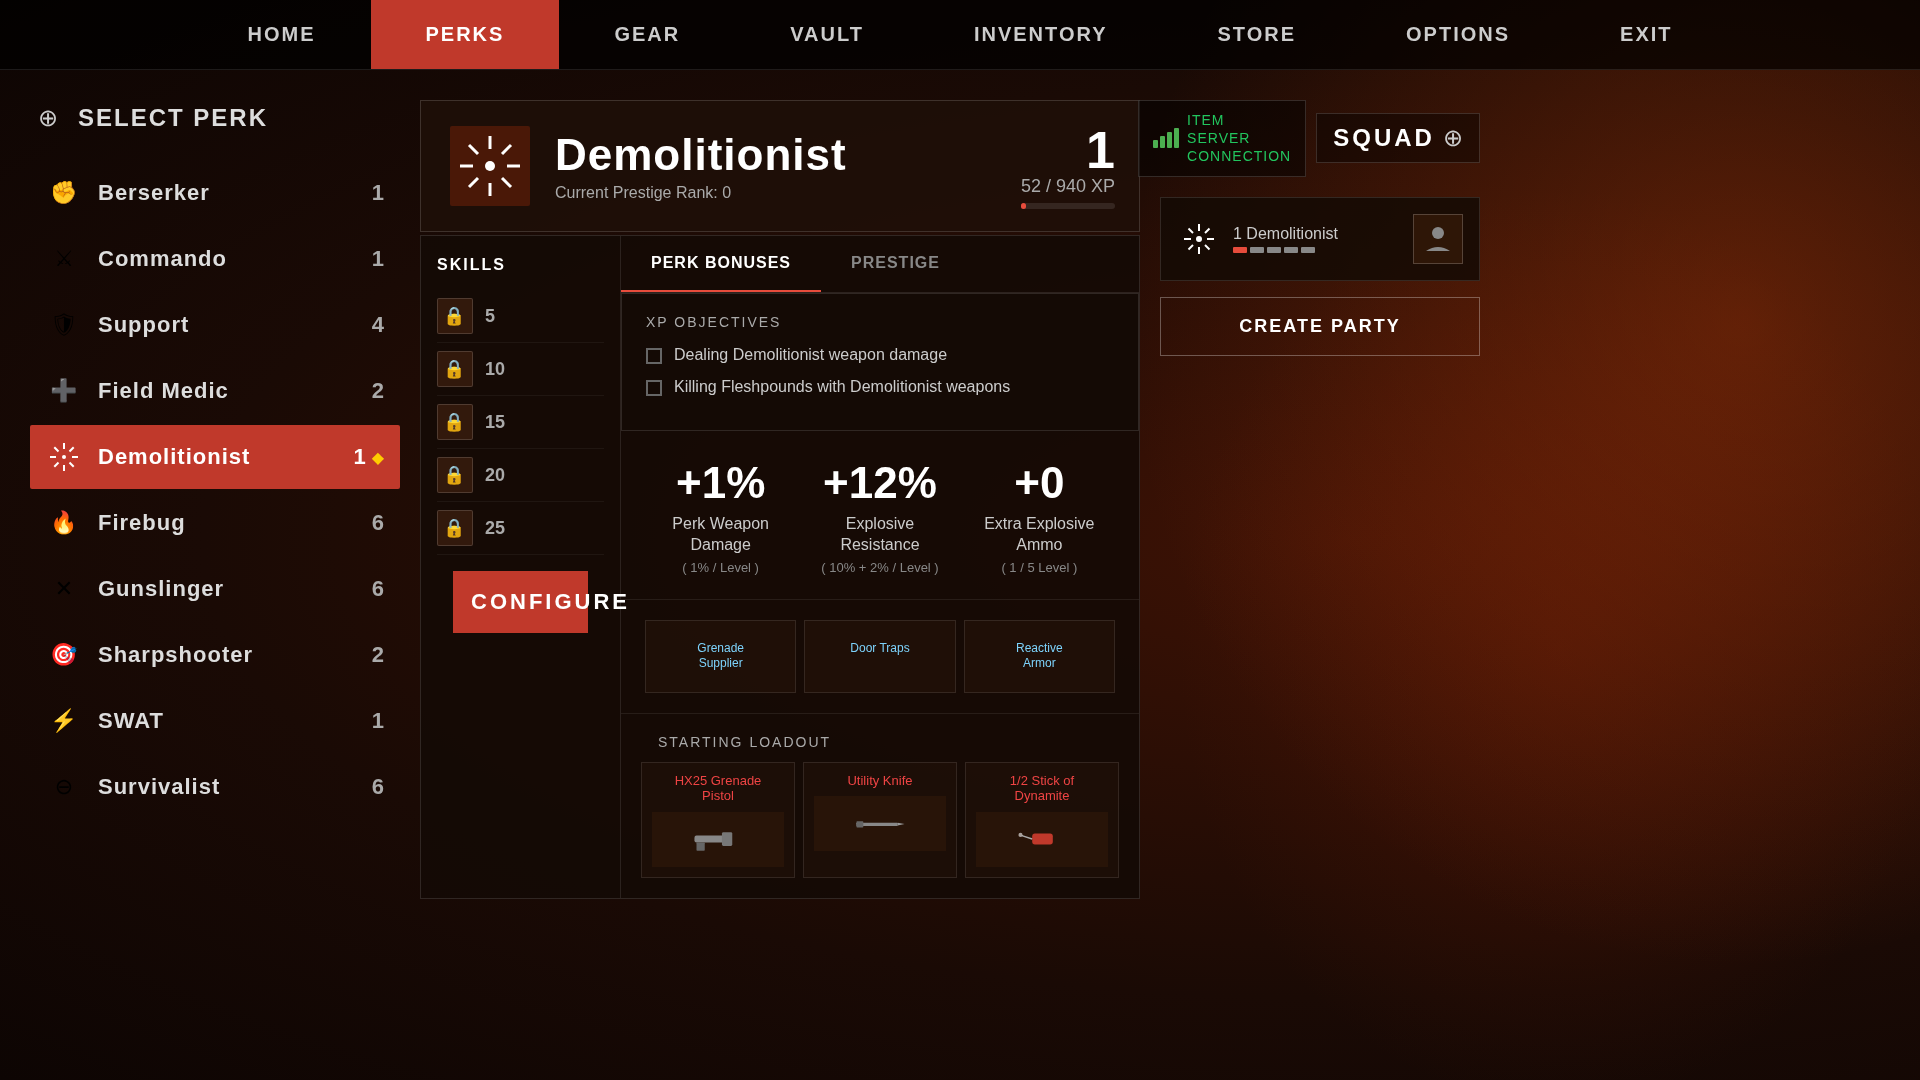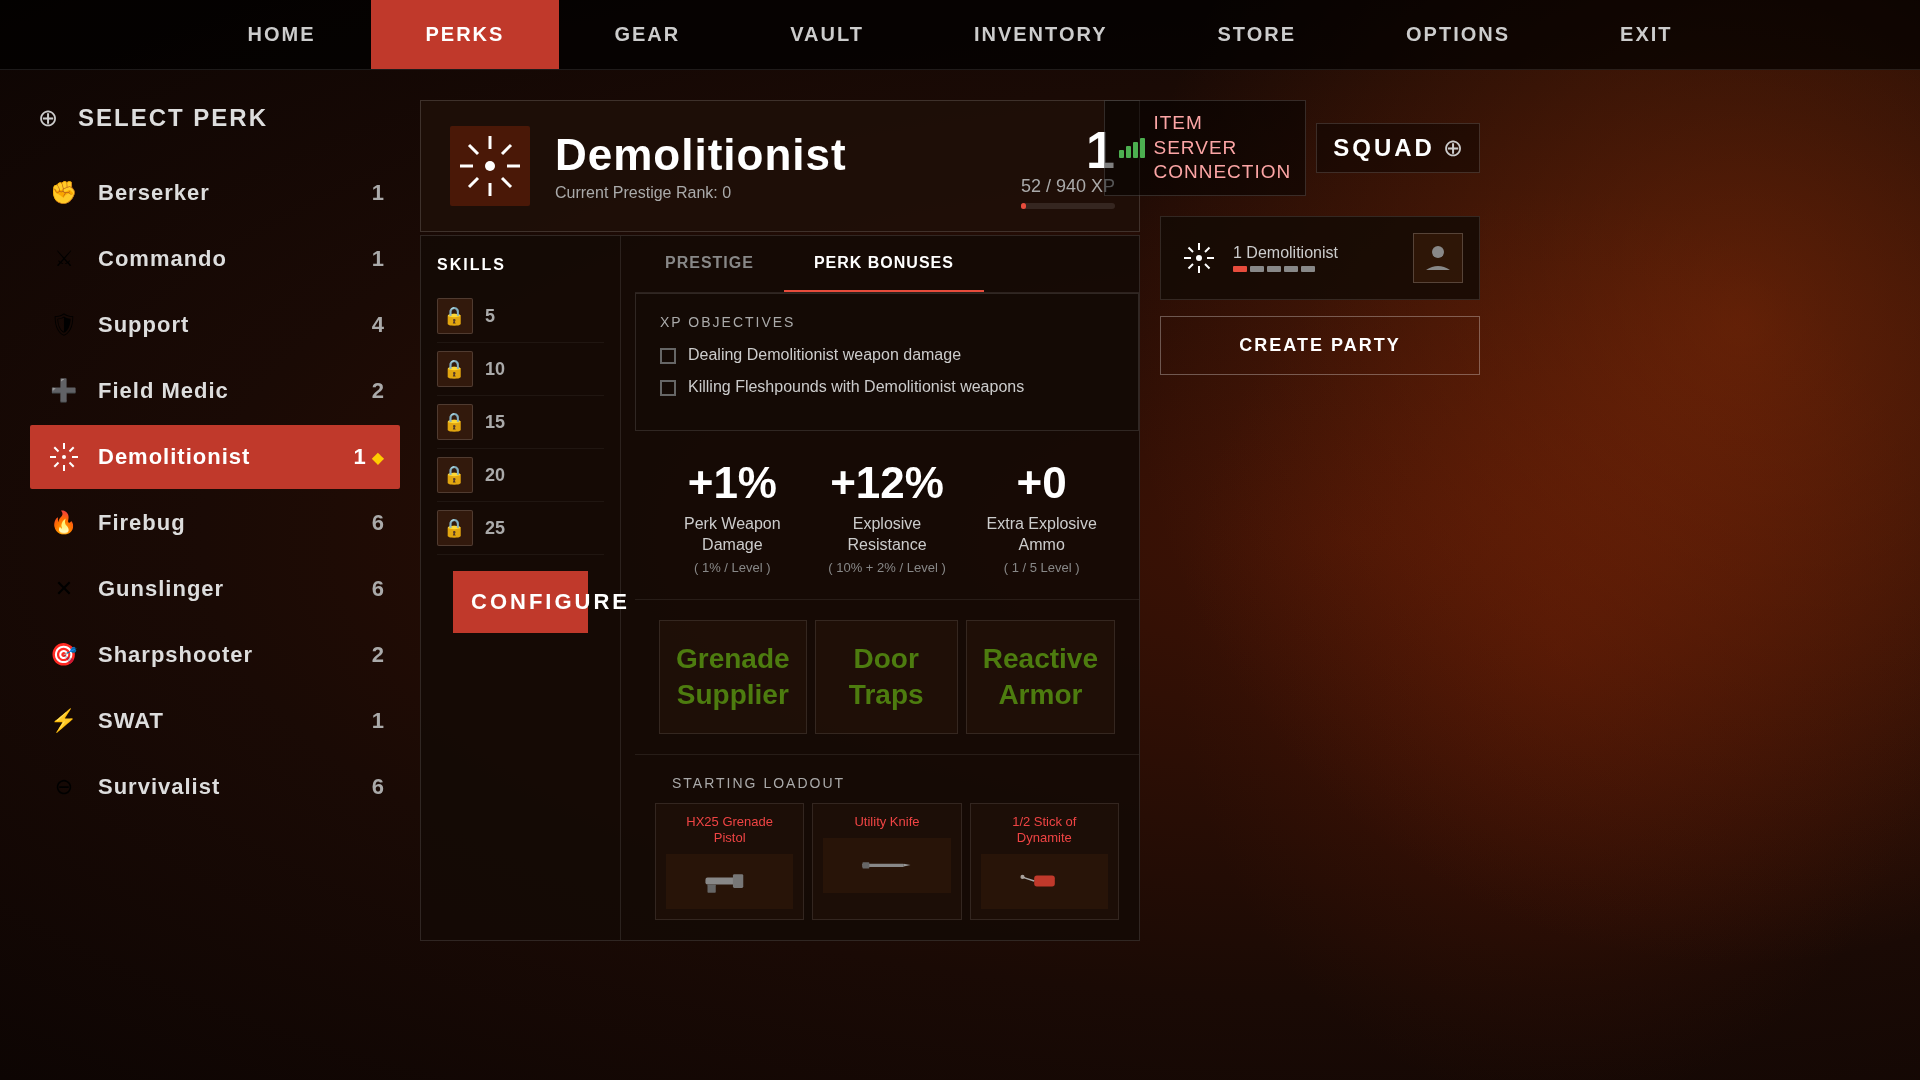--- a/index.html
+++ b/index.html
@@ -209,21 +209,21 @@
     }
     .xp-bar-fill {
       background: #e74c3c;
       height: 100%;
       border-radius: 3px;
     }
 
     
     .perk-detail-card {
       display: flex;
-      gap: 14px;
+      gap: 0;
       background: rgba(20,10,5,0.9);
       border: 1px solid rgba(255,255,255,0.12);
     }
 
     
     .skills-section {
       width: 200px;
       border-right: 1px solid rgba(255,255,255,0.1);
       padding: 20px 16px;
     }
@@ -367,23 +367,23 @@
     }
     .passive-skill {
       flex: 1;
       background: rgba(40,20,10,0.5);
       border: 1px solid rgba(255,255,255,0.1);
       padding: 20px 16px;
       text-align: center;
       margin: 0 4px;
     }
     .passive-skill-name {
-      color: #4d7c0f;
-      font-size: 28px;
-      font-weight: bold;
+      color: #7dd3fc;
+      font-size: 12px;
+      font-weight: normal;
       line-height: 1.3;
     }
 
     
     .loadout-section {
       padding: 20px;
       border-top: 1px solid rgba(255,255,255,0.08);
     }
     .loadout-title {
       color: #aaa;
@@ -444,22 +444,22 @@
       display: flex;
       gap: 2px;
       align-items: flex-end;
     }
     .server-bar {
       width: 5px;
       background: #4CAF50;
       border-radius: 1px;
     }
     .item-server-text {
-      color: #fca5a5;
-      font-size: 19px;
+      color: #22c55e;
+      font-size: 14px;
       letter-spacing: 1px;
       line-height: 1.3;
     }
     .squad-box {
       background: rgba(0,0,0,0.4);
       border: 1px solid rgba(255,255,255,0.15);
       padding: 10px 16px;
       display: flex;
       align-items: center;
       gap: 8px;
@@ -692,22 +692,22 @@
           <div class="skill-lock">🔒</div>
           <div class="skill-level">25</div>
         </div>
 
         <button class="configure-btn">CONFIGURE</button>
       </div>
 
       <div class="bonuses-section">
 
         <div class="perk-tabs">
+          <div class="perk-tab active">PERK BONUSES</div>
           <div class="perk-tab">PRESTIGE</div>
-          <div class="perk-tab active">PERK BONUSES</div>
         </div>
 
         <div class="xp-objectives">
           <div class="xp-obj-title">XP OBJECTIVES</div>
           <div class="xp-obj-item">
             <div class="xp-obj-checkbox"></div>
             <div class="xp-obj-text">Dealing Demolitionist weapon damage</div>
           </div>
           <div class="xp-obj-item">
             <div class="xp-obj-checkbox"></div>

